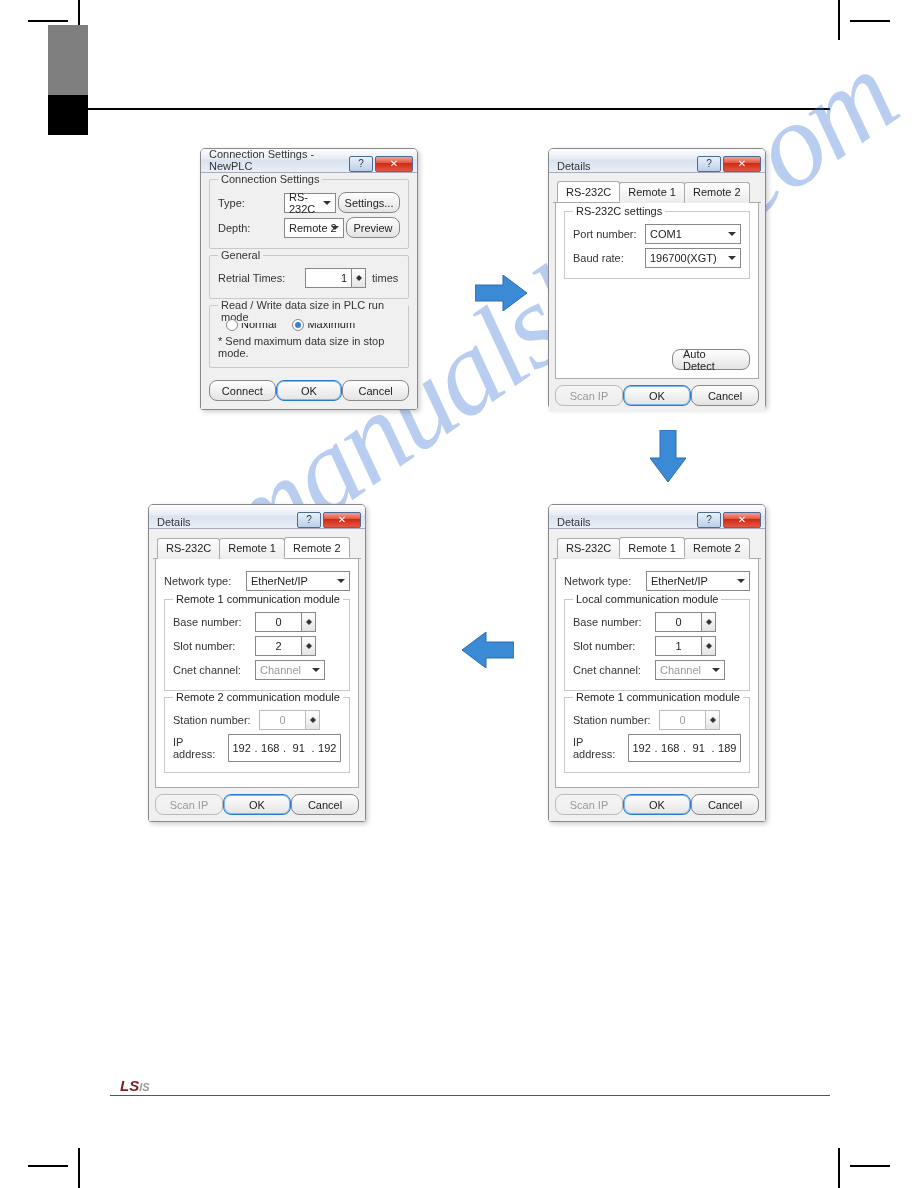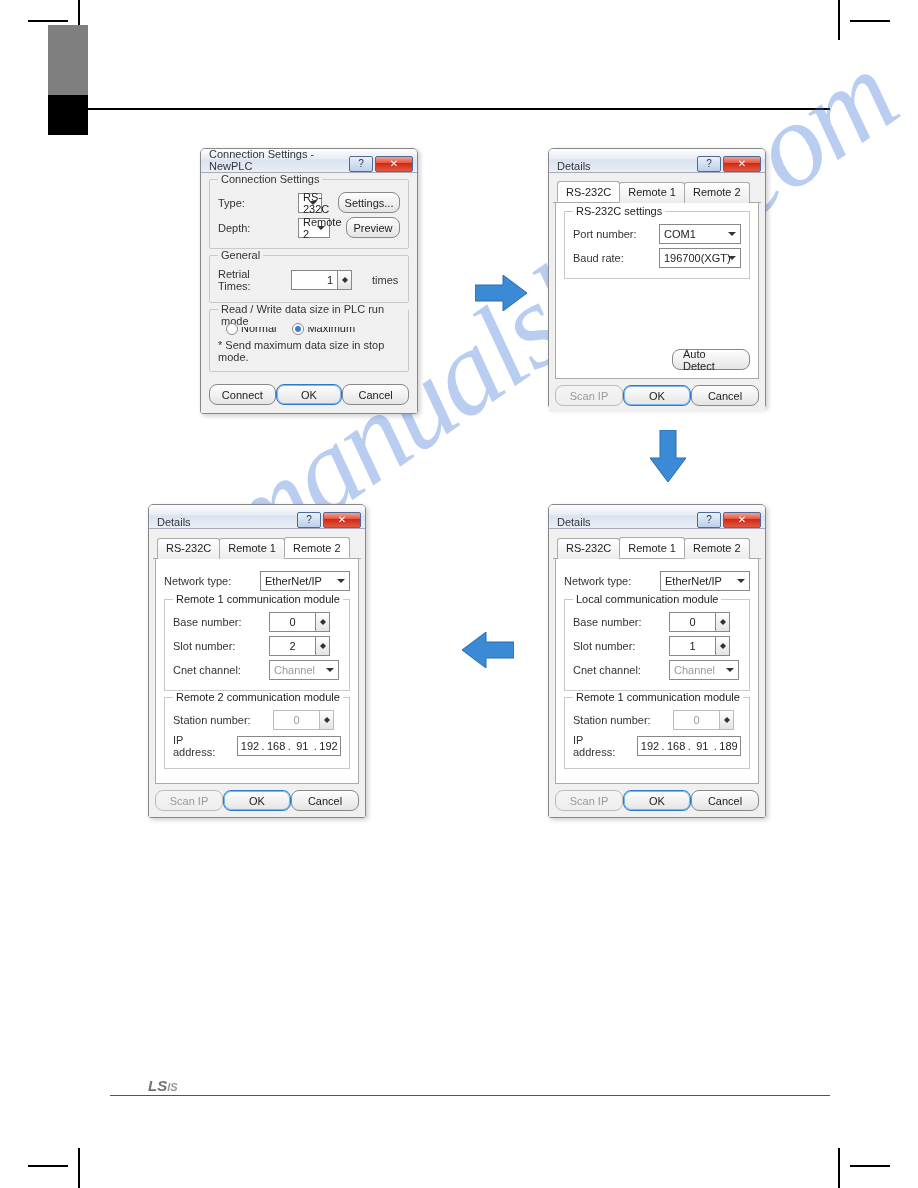--- a/index.html
+++ b/index.html
@@ -16,33 +16,33 @@
   .crop.bl-h { top: 1165px; left: 28px; }
   .crop.bl-v { top: 1148px; left: 78px; }
   .crop.br-h { top: 1165px; left: 850px; }
   .crop.br-v { top: 1148px; left: 838px; }
   .leftbar { position: absolute; left: 48px; top: 25px; width: 40px; height: 110px; background: #7f7f7f; }
   .leftbar::after { content:""; position:absolute; left:0; top:70px; width:40px; height:40px; background:#000; }
   .topline { position:absolute; left:88px; top:108px; width:742px; height:2px; background:#000; }
   .watermark { position:absolute; left:160px; top:240px; font-size:120px; color:#3a73d9; opacity:0.35; font-style:italic; font-family: Georgia, serif; transform: rotate(-35deg); pointer-events:none; white-space:nowrap; letter-spacing:-3px; }
   .footline { position:absolute; left:110px; top:1095px; width:720px; height:1px; background:#555; }
   .footlogo { position:absolute; left:120px; top:1077px; font-style:italic; font-weight:bold; font-size:15px; color:#999; }
-  .footlogo b { color:#737373;margin-left:28px; }
+  .footlogo b { color:#7f1d1d; }
 
   .dlg { position:absolute; width:218px; background:#f0f0f0; border:1px solid #888; border-radius:5px 5px 3px 3px; box-shadow: 2px 2px 5px rgba(0,0,0,.2); }
   .titlebar { height:24px; background: linear-gradient(#fdfdfe,#e6ecf4 45%,#d9e2ef 46%,#e9eff7); border-radius:4px 4px 0 0; border-bottom:1px solid #aab; display:flex; align-items:flex-end; padding:0 4px 0 8px; }
   .titlebar .ttl { flex:1; font-size:11px; color:#333; }
   .tbtns { display:flex; gap:0; }
   .tbn { width:24px; height:16px; border:1px solid #4f6a8f; border-radius:2px; background: linear-gradient(#e8f0fc,#bcd0ea); font-size:10px; text-align:center; line-height:14px; color:#334; }
   .tbn.help { margin-right:2px; }
   .tbn.close { width:38px; background: linear-gradient(#f5a193,#e1513c 45%,#cf2a14 46%,#e35743); color:#fff; }
   .body { padding:6px 8px 8px; background:#f0f0f0; }
   .grp { border:1px solid #c9c9c9; border-radius:2px; background:#f0f0f0; padding:8px 8px 6px; margin-bottom:6px; position:relative; }
   .grp > .lg { position:absolute; top:-7px; left:8px; background:#f0f0f0; padding:0 3px; font-size:11px; color:#333; }
-  .row { display:flex; align-items:center; margin:4px 0; gap:16px; }
+  .row { display:flex; align-items:center; margin:4px 0; gap:2px; }
   .row label { width:64px; font-size:11px; color:#333; }
   .combo { flex:1; height:20px; border:1px solid #888; background:#fff; display:flex; align-items:center; padding:0 4px; font-size:11px; position:relative; min-width:0; }
   .combo::after { content:""; position:absolute; right:4px; top:7px; border:4px solid transparent; border-top-color:#333; }
   .btn { height:21px; border:1px solid #888; border-radius:8px; background:linear-gradient(#fefefe,#e4e4e4); padding:0 10px; font-size:11px; color:#222; cursor:default; display:inline-flex; align-items:center; justify-content:center; }
   .btn.def { border:1px solid #2a7bd0; box-shadow: 0 0 0 1px #7fb8ef inset; }
   .btn.dis { color:#999; border-color:#bbb; background:linear-gradient(#f4f4f4,#eee); }
   .spin { display:flex; }
   .spin .sv { width:46px; height:20px; border:1px solid #888; border-right:none; background:#fff; text-align:right; padding:0 4px; font-size:11px; line-height:18px; }
   .spin .knb { width:15px; height:20px; border:1px solid #888; background:linear-gradient(#fff,#e4e4e4); position:relative; }
   .spin .knb::before,.spin .knb::after{content:"";position:absolute;left:4px;border:3px solid transparent;}
@@ -53,21 +53,21 @@
   .unit { font-size:11px; margin-left:4px; color:#333; min-width:28px; text-align:left;}
   .radio { width:12px;height:12px;border:1px solid #888;border-radius:50%;background:#fff;display:inline-block;position:relative;margin-right:3px;vertical-align:middle;}
   .radio.chk::after{content:"";position:absolute;left:2px;top:2px;width:6px;height:6px;border-radius:50%;background:#3a7fd5;}
   .note { font-size:11px; color:#333; margin:4px 0 2px; }
   .tabs { display:flex; gap:0; border-bottom:1px solid #aaa; margin:-2px -2px 0 -2px; padding:4px 4px 0 4px; background:#f0f0f0;}
   .tab { padding:3px 8px; border:1px solid #aaa; border-bottom:none; background:linear-gradient(#fefefe,#ececec); border-radius:3px 3px 0 0; font-size:11px; margin-right:-1px; position:relative; top:1px; }
   .tab.act { background:#fff; border-bottom:1px solid #fff; top:0; padding-top:4px; padding-bottom:3px; z-index:1;}
   .tabbody { background:#fff; border:1px solid #aaa; border-top:none; padding:8px; }
   .inner { border:1px solid #c9c9c9; padding:8px 8px 6px; margin-bottom:6px; position:relative; }
   .inner > .lg { position:absolute; top:-7px; left:8px; background:#fff; padding:0 3px; font-size:11px; }
-  .ip { display:flex; align-items:center; border:1px solid #888; background:#fff; height:20px; width:128px;}
+  .ip { display:flex; align-items:center; border:1px solid #888; background:#fff; height:28px; width:128px;}
   .ip span{ flex:1; text-align:center; font-size:11px; }
   .ip i{ font-style:normal;color:#333;}
   .btnrow { display:flex; padding:6px 0 0; justify-content:center;}
   .btnrow .btn { flex:1; }
 
   .arrow { position:absolute; }
   .arrow svg { display:block; }
 </style>
 </head>
 <body>

